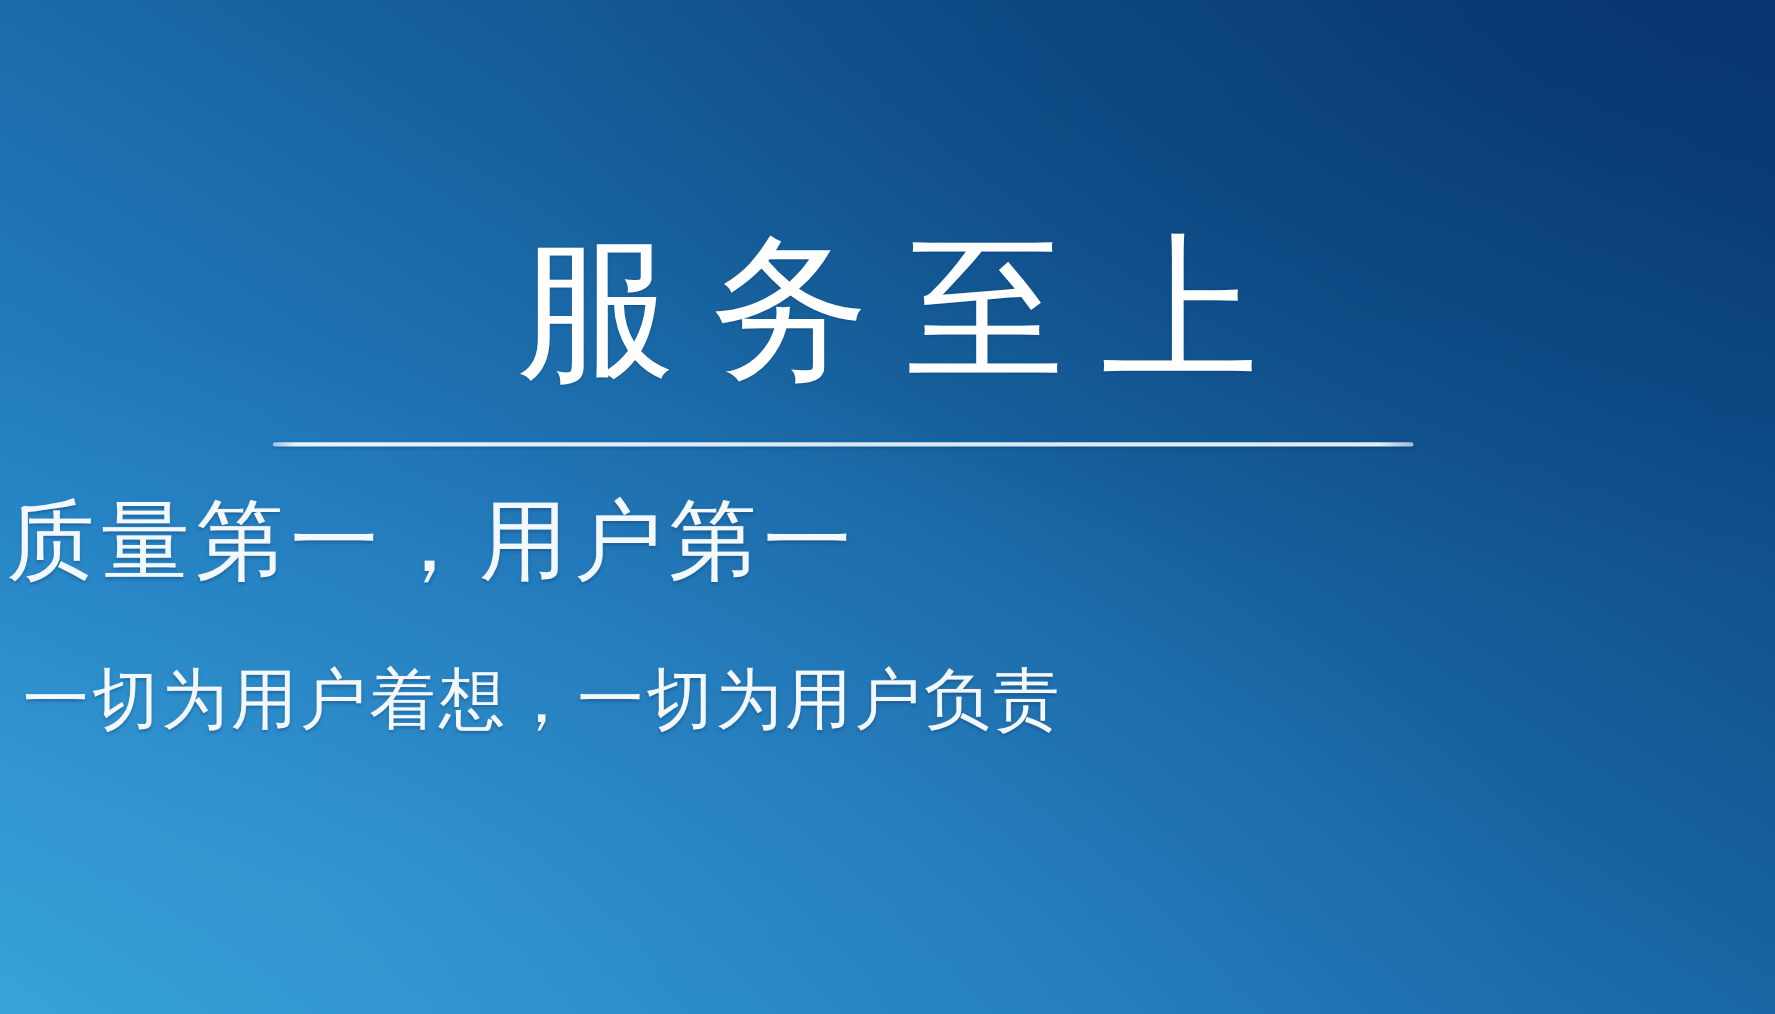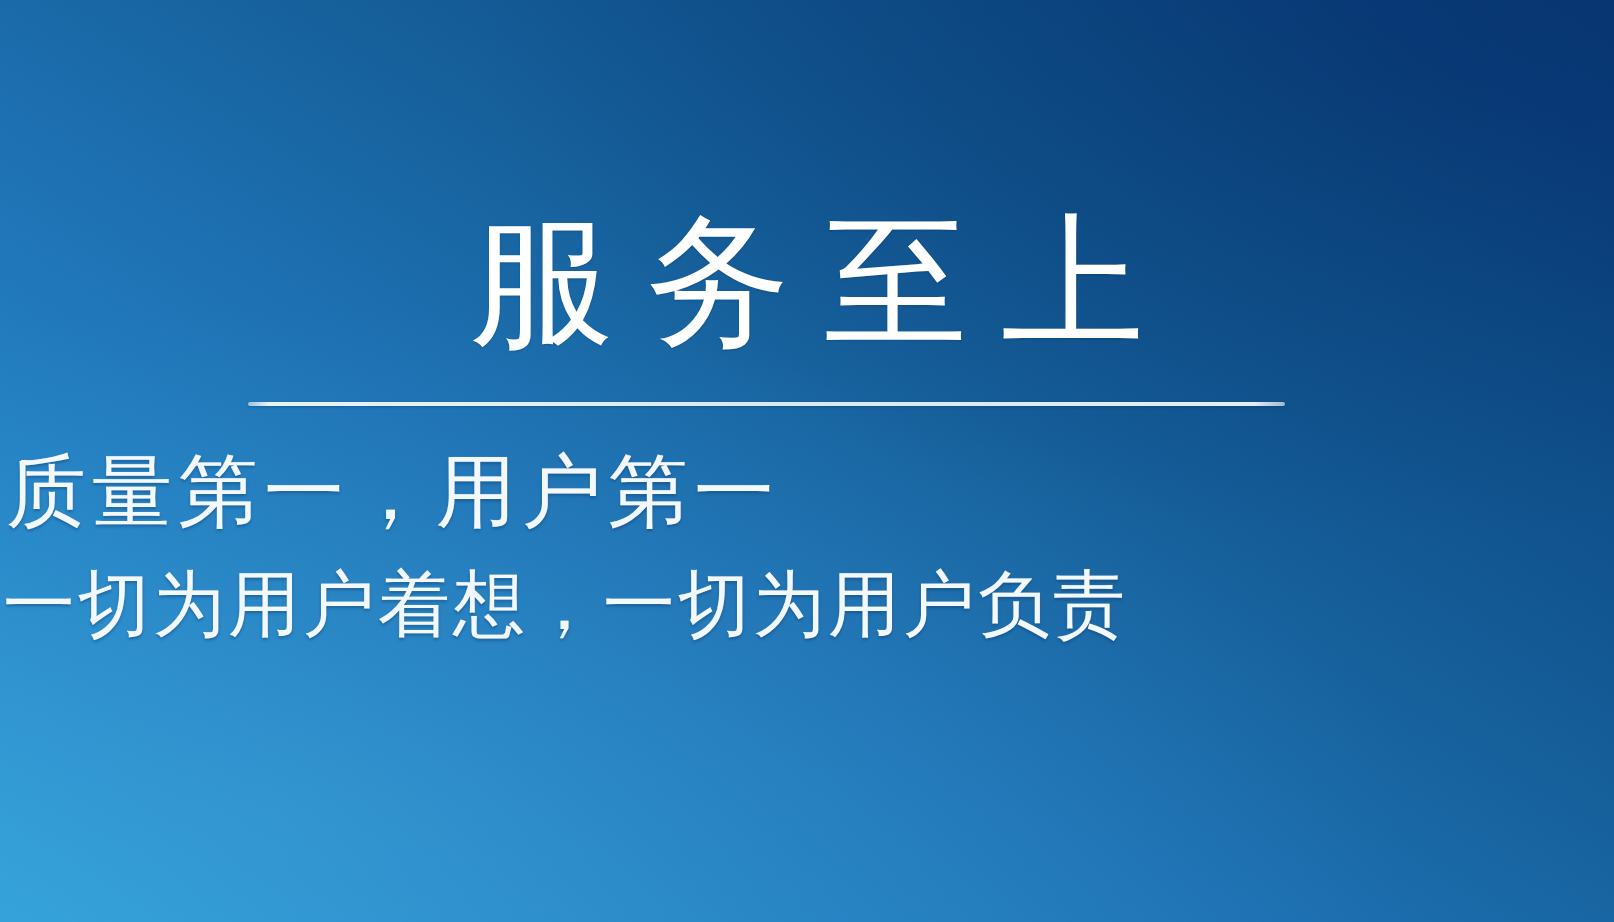--- a/index.html
+++ b/index.html
@@ -100,25 +100,26 @@
       0 0 1px rgba(210,235,250,0.65);
   }
   .sub-1 {
     top: 452px;
     font-size: 80px;
     line-height: 1.0;
     letter-spacing: 6px;
     text-indent: 6px;
   }
   .sub-2 {
-    top: 568px;
-    font-size: 72px;
+    top: 606px;
+    font-size: 60px;
     line-height: 1.0;
     letter-spacing: 3px;
     text-indent: 3px;
+    padding-left: 18px;
   }
 </style>
 </head>
 <body>
 
 <div id="poster">
   <div class="stage">
 
     <div class="title">服务至上</div>
 

